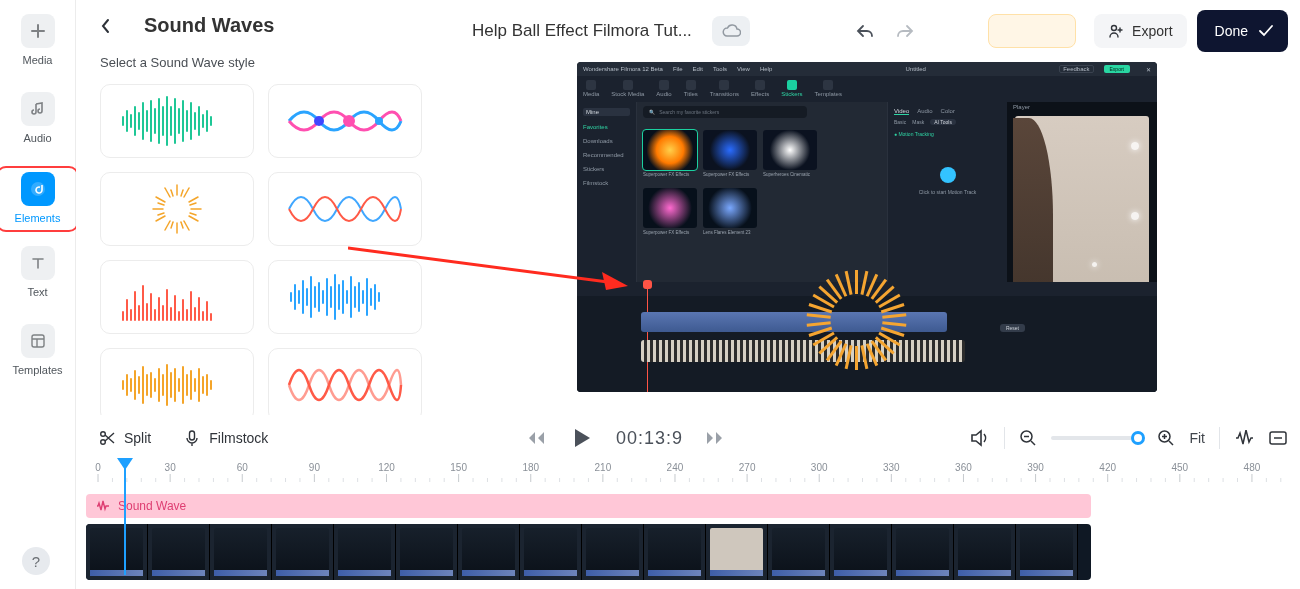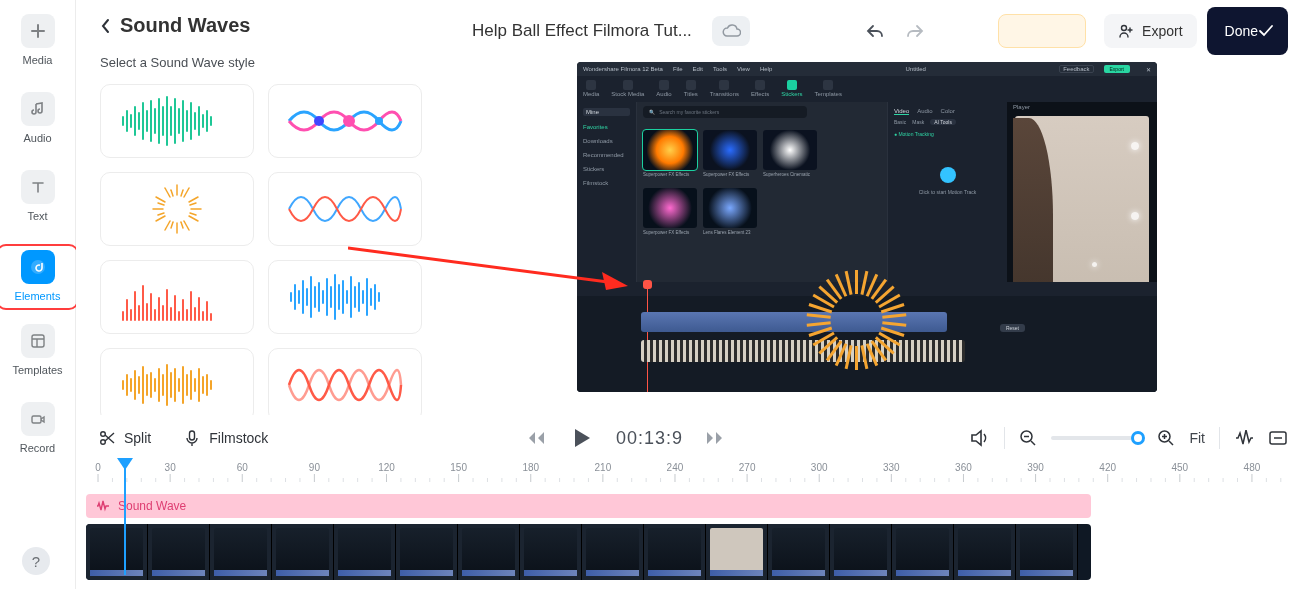--- a/index.html
+++ b/index.html
@@ -10,36 +10,36 @@
   .rail-item { display:flex; flex-direction:column; align-items:center; gap:6px; margin-bottom:26px; cursor:pointer; }
   .rail-icon-box { width:34px; height:34px; border-radius:8px; background:#eef0f2; display:flex; align-items:center; justify-content:center; }
   .rail-item.active .rail-icon-box { background:#0098ff; }
   .rail-item.active { outline:2px solid #ff3d3d; outline-offset:2px; border-radius:6px; padding:2px 4px 4px; margin-bottom:18px;}
   .rail-label { font-size:11px; color:#50565c; }
   .rail-item.active .rail-label { color:#0098ff; }
   .help-btn { position:absolute; bottom:14px; left:22px; width:28px; height:28px; border-radius:50%; background:#e7eaee; display:flex; align-items:center; justify-content:center; font-size:15px; color:#6b6f74; cursor:pointer; }
 
   
   .panel { position:absolute; left:76px; top:0; width:370px; height:415px; background:#fff; padding:14px 14px 0 24px; overflow:hidden;}
-  .panel-header { display:flex; align-items:center; gap:8px; margin-bottom:18px;}
+  .panel-header { display:flex; align-items:center; gap:32px; margin-bottom:18px;}
   .panel-title { font-size:20px; font-weight:600; }
   .panel-sub { font-size:13px; color:#4a4f55; margin-bottom:14px;}
   .wave-grid { display:grid; grid-template-columns:154px 154px; gap:14px; }
   .wave-tile { height:74px; border:1px solid #ececec; border-radius:10px; display:flex; align-items:center; justify-content:center; cursor:pointer; position:relative;}
   .wave-tile svg { width:120px; height:54px; }
 
   
   .topbar { position:absolute; left:446px; top:0; right:0; height:62px; display:flex; align-items:center; padding:0 12px 0 26px; gap:10px; background:#fff; }
   .project-title { font-size:17px; font-weight:500; flex:0 0 auto; }
   .cloud-btn { width:38px; height:30px; border-radius:8px; background:#edf0f3; display:flex; align-items:center; justify-content:center; margin-left:10px;}
   .top-spacer { flex:1; }
   .hist-btn { width:30px; height:24px; display:flex; align-items:center; justify-content:center; color:#555; cursor:pointer;}
   .upgrade-pill { width:88px; height:34px; border-radius:8px; background:#fff6e6; border:1px solid #ffe1a8; margin:0 8px; }
   .invite-btn { height:34px; border-radius:8px; background:#f4f5f7; display:flex; align-items:center; padding:0 14px; gap:8px; font-size:14px; cursor:pointer;}
-  .done-btn { height:48px; border-radius:8px; background:#0e1530; color:#fff; display:flex; align-items:center; padding:0 14px 0 18px; font-size:14px; cursor:pointer;}
+  .done-btn { height:42px; border-radius:8px; background:#0e1530; color:#fff; display:flex; align-items:center; padding:0 14px 0 18px; gap:10px; font-size:14px; cursor:pointer;}
 
   
   .preview-wrap { position:absolute; left:446px; top:62px; right:12px; height:350px; display:flex; justify-content:center; align-items:flex-start;}
   .preview { width:580px; height:330px; background:#141b25; border-radius:4px; position:relative; overflow:hidden;}
   .pv-menubar{ height:14px; background:#242c38; display:flex; align-items:center; padding:0 6px; gap:10px; font-size:6px; color:#b4bcc6;}
   .pv-menubar .spacer{flex:1;}
   .pv-export{background:#29d6a2;color:#05261c;padding:1px 6px;border-radius:2px;font-size:5px;}
   .pv-tabbar{height:26px;background:#1b222e;display:flex;align-items:flex-start;padding:4px 6px 0;gap:12px;font-size:6px;color:#8e98a4;}
   .pv-tab{display:flex;flex-direction:column;align-items:center;gap:1px;}
   .pv-tab .dot{width:10px;height:10px;border-radius:2px;background:#2d3542;}
@@ -116,54 +116,45 @@
   </div>
   <div class="rail-item">
     <div class="rail-icon-box">
       <svg width="16" height="16" viewBox="0 0 16 16">
           <path d="M6 3v8a2 2 0 1 1-2-2" stroke="#7e8184" stroke-width="1.6" fill="none"></path>
           <path d="M6 3l6-1v8a2 2 0 1 1-2-2" stroke="#7e8184" stroke-width="1.6" fill="none"></path>
         </svg>
     </div>
     <span class="rail-label">Audio</span>
   </div>
-  <div class="rail-item">
-    <div class="rail-icon-box">
-      <svg width="16" height="16" viewBox="0 0 16 16">
-          <path d="M3 4h10M8 4v9" stroke="#7e8184" stroke-width="1.6" stroke-linecap="round"></path>
-        </svg>
-    </div>
-    <span class="rail-label">Text</span>
-  </div>
   <div class="rail-item active">
     <div class="rail-icon-box">
       <svg width="20" height="20" viewBox="0 0 20 20">
           <circle cx="10" cy="10" r="7" fill="#fff" opacity=".2"></circle>
           <path d="M14 6v5a3 3 0 1 1-2-2.8" stroke="#fff" stroke-width="1.6" fill="none"></path>
         </svg>
     </div>
     <span class="rail-label">Elements</span>
   </div>
   <div class="rail-item">
     <div class="rail-icon-box">
       <svg width="16" height="16" viewBox="0 0 16 16">
-          <rect x="2" y="2" width="12" height="12" rx="2" stroke="#7e8184" stroke-width="1.4" fill="none"></rect>
-          <path d="M2 6h12M7 6v8" stroke="#7e8184" stroke-width="1.4"></path>
-        </svg>
-    </div>
-    <span class="rail-label">Templates</span>
+          <path d="M3 4h10M8 4v9" stroke="#7e8184" stroke-width="1.6" stroke-linecap="round"></path>
+        </svg>
+    </div>
+    <span class="rail-label">Text</span>
   </div>
   <div class="rail-item">
     <div class="rail-icon-box">
       <svg width="16" height="16" viewBox="0 0 16 16">
-          <rect x="2" y="5" width="9" height="7" rx="1.5" stroke="#7e8184" stroke-width="1.4" fill="none"></rect>
-          <path d="M11 8l3-2v5l-3-2" stroke="#7e8184" stroke-width="1.4" fill="none"></path>
-        </svg>
-    </div>
-    <span class="rail-label">Record</span>
+          <rect x="2" y="2" width="12" height="12" rx="2" stroke="#7e8184" stroke-width="1.4" fill="none"></rect>
+          <path d="M2 6h12M7 6v8" stroke="#7e8184" stroke-width="1.4"></path>
+        </svg>
+    </div>
+    <span class="rail-label">Templates</span>
   </div>
   <div class="help-btn">
       <span>?</span>
     </div>
 </div>
 
 <div class="panel">
   <div class="panel-header">
     <span>
         <svg width="12" height="16" viewBox="0 0 12 16">

